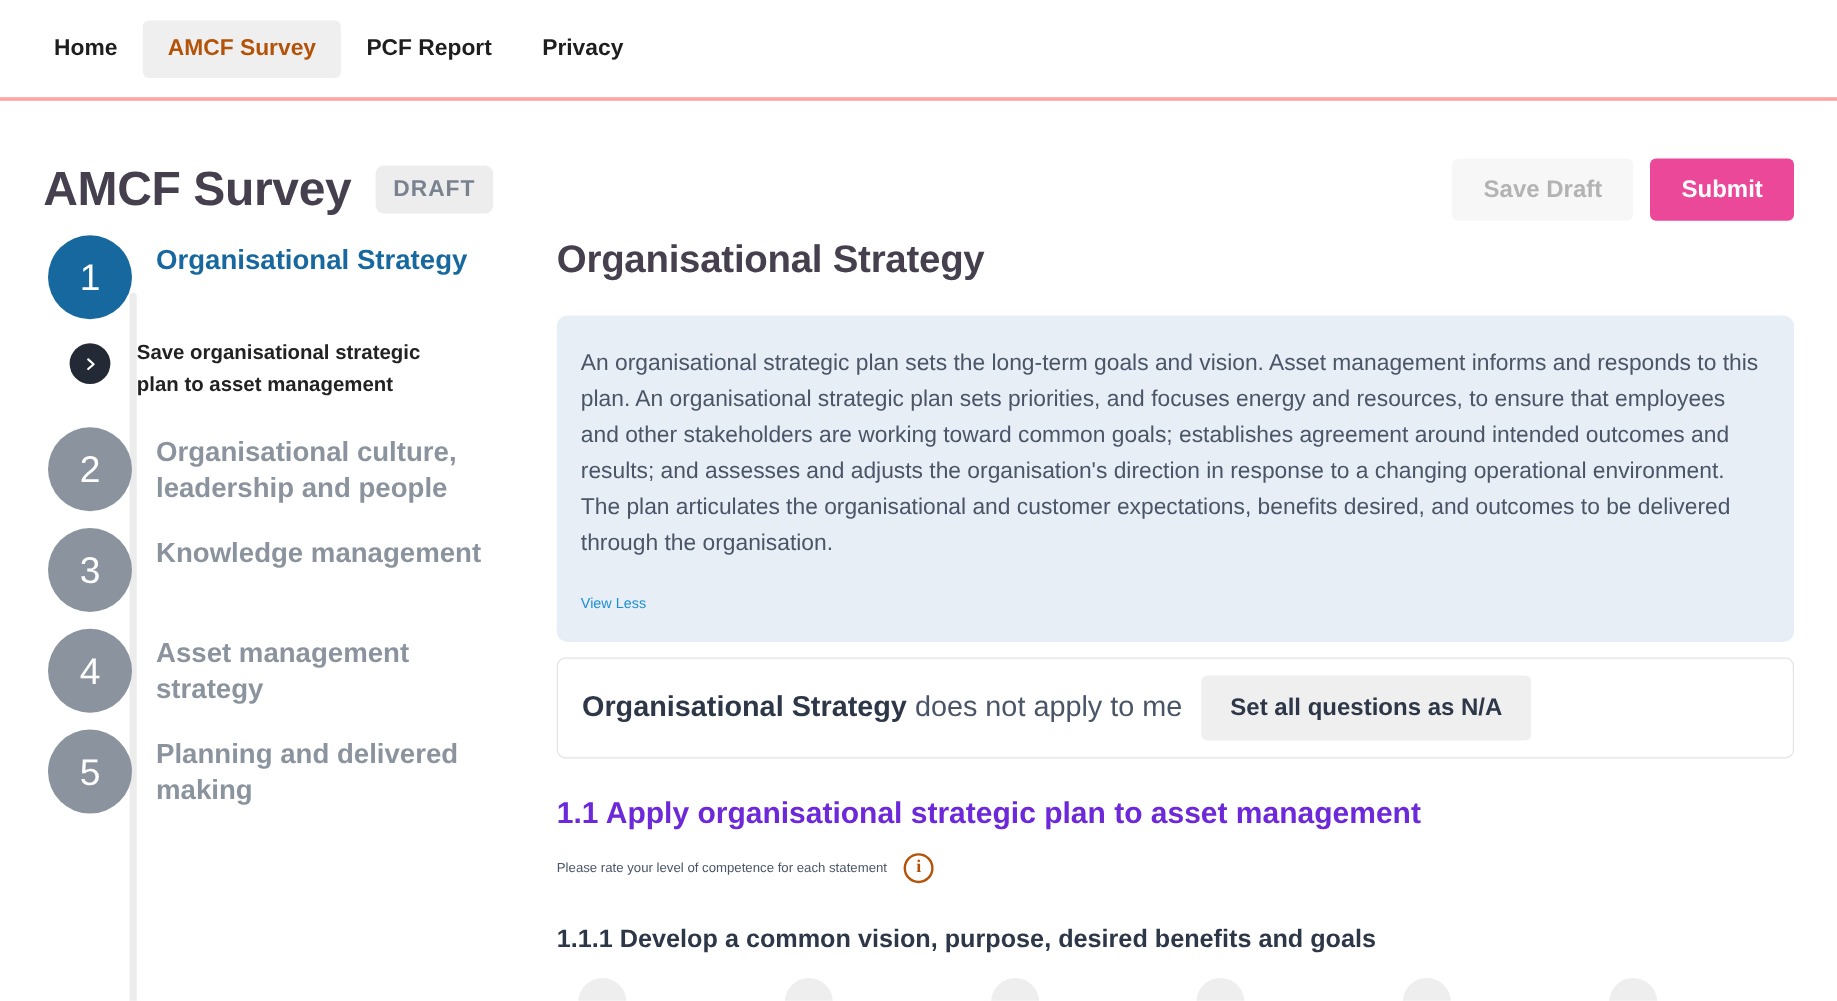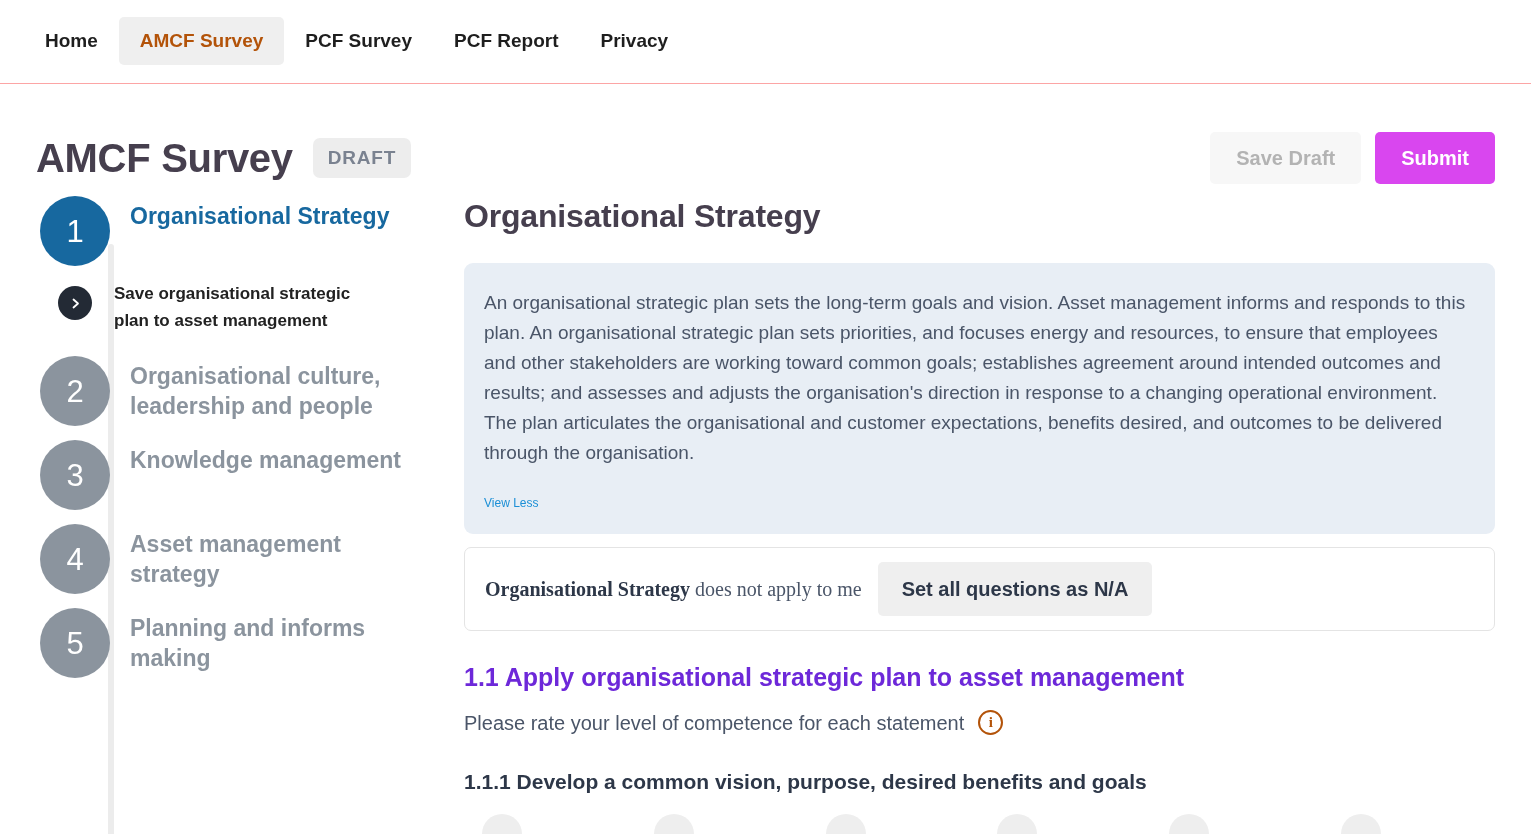--- a/index.html
+++ b/index.html
@@ -7,21 +7,21 @@
     width: 1531px;
     height: 834px;
     background: #ffffff;
     font-family: "Liberation Sans", sans-serif;
     overflow: hidden;
   }
 
   
   .navbar {
     height: 84px;
-    border-bottom: 1px solid #fca5a5;
+    border-bottom: 3px solid #fca5a5;
     display: flex;
     align-items: flex-start;
     padding-left: 24px;
     padding-top: 17px;
   }
   .nav-item {
     font-size: 19px;
     font-weight: bold;
     color: #1e1e1e;
     padding: 11px 21px;
@@ -73,21 +73,21 @@
     padding: 13px 26px;
     line-height: 26px;
     cursor: pointer;
     font-family: "Liberation Sans", sans-serif;
   }
   .btn-save {
     background: #f7f7f7;
     color: #b3b3b3;
   }
   .btn-submit {
-    background: #d946ef;
+    background: #ec4899;
     color: #ffffff;
   }
 
   
   .layout {
     display: flex;
     padding-left: 36px;
     padding-top: 11px;
   }
 
@@ -205,24 +205,23 @@
   }
   .na-card {
     margin-top: 13px;
     border: 1px solid #e4e4e4;
     border-radius: 7px;
     padding: 14px 20px;
     display: flex;
     align-items: center;
   }
   .na-text {
-    font-size: 20px;
+    font-size: 24px;
     color: #4a5568;
     line-height: 26px;
-    font-family: Liberation Serif, serif;
   }
   .na-text strong { color: #2d3748; font-weight: bold; }
   .na-button {
     margin-left: 16px;
     background: #efefef;
     border: none;
     border-radius: 5px;
     font-size: 20px;
     font-weight: bold;
     color: #2d3748;
@@ -237,21 +236,21 @@
     font-weight: bold;
     color: #6d28d9;
     line-height: 32px;
   }
   .rate-row {
     display: flex;
     align-items: center;
     margin-top: 17px;
   }
   .rate-text {
-    font-size: 20px;
+    font-size: 11px;
     color: #4a5568;
     line-height: 22px;
   }
   .info-icon {
     margin-left: 14px;
     width: 25px;
     height: 25px;
     border: 2px solid #b35309;
     border-radius: 50%;
     display: flex;
@@ -287,21 +286,20 @@
     background: #eeeeee;
     cursor: pointer;
   }
 </style>
 </head>
 <body>
 
 <div class="navbar">
   <div class="nav-item">Home</div>
   <div class="nav-item active">AMCF Survey</div>
-  <div class="nav-item">PCF Survey</div>
   <div class="nav-item">PCF Report</div>
   <div class="nav-item">Privacy</div>
 </div>
 
 <div class="page-header">
   <div class="page-title">AMCF Survey</div>
   <div class="draft-badge">DRAFT</div>
   <div class="header-actions">
     <button class="btn btn-save">Save Draft</button>
     <button class="btn btn-submit">Submit</button>
@@ -337,21 +335,21 @@
       <div class="step-label">Knowledge management</div>
     </div>
 
     <div class="step">
       <div class="step-bubble">4</div>
       <div class="step-label">Asset management strategy</div>
     </div>
 
     <div class="step">
       <div class="step-bubble">5</div>
-      <div class="step-label">Planning and informs making</div>
+      <div class="step-label">Planning and delivered making</div>
     </div>
   </div>
 
   <div class="main">
     <div class="section-title">Organisational Strategy</div>
 
     <div class="info-box">
       <div class="info-text">An organisational strategic plan sets the long-term goals and vision. Asset management informs and responds to this plan. An organisational strategic plan sets priorities, and focuses energy and resources, to ensure that employees and other stakeholders are working toward common goals; establishes agreement around intended outcomes and results; and assesses and adjusts the organisation's direction in response to a changing operational environment. The plan articulates the organisational and customer expectations, benefits desired, and outcomes to be delivered through the organisation.</div>
       <span class="view-less">View Less</span>
     </div>

